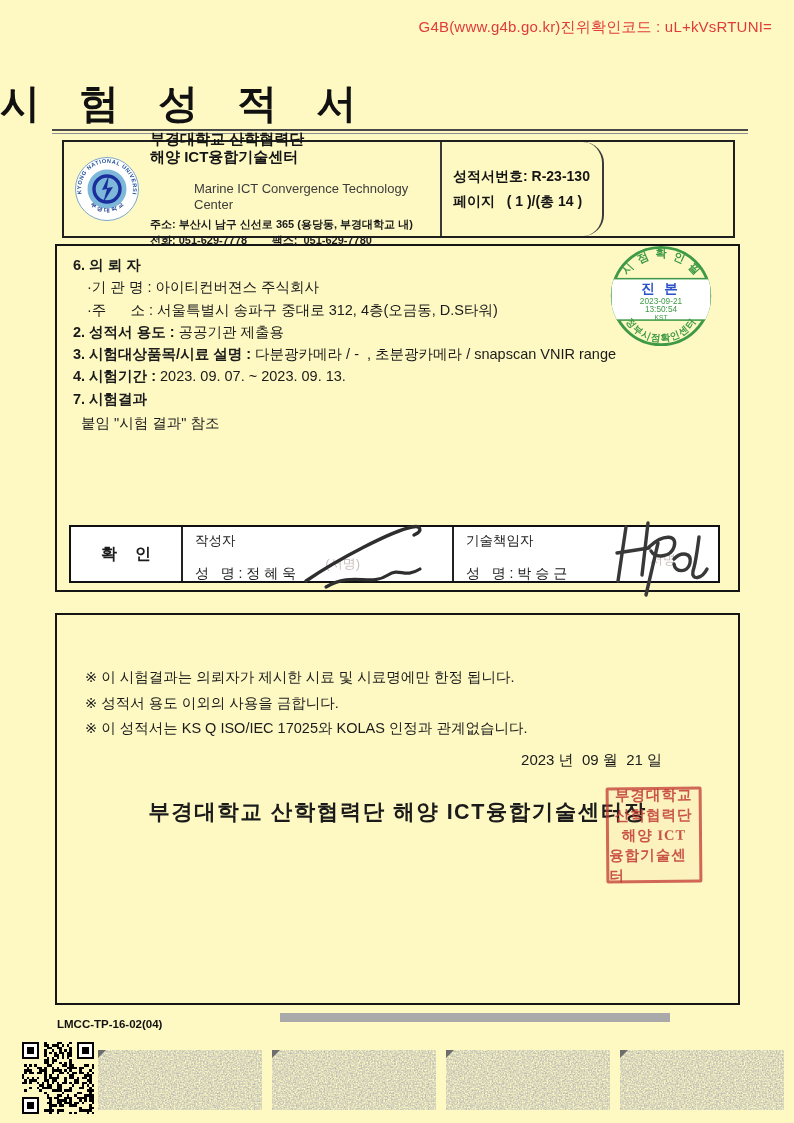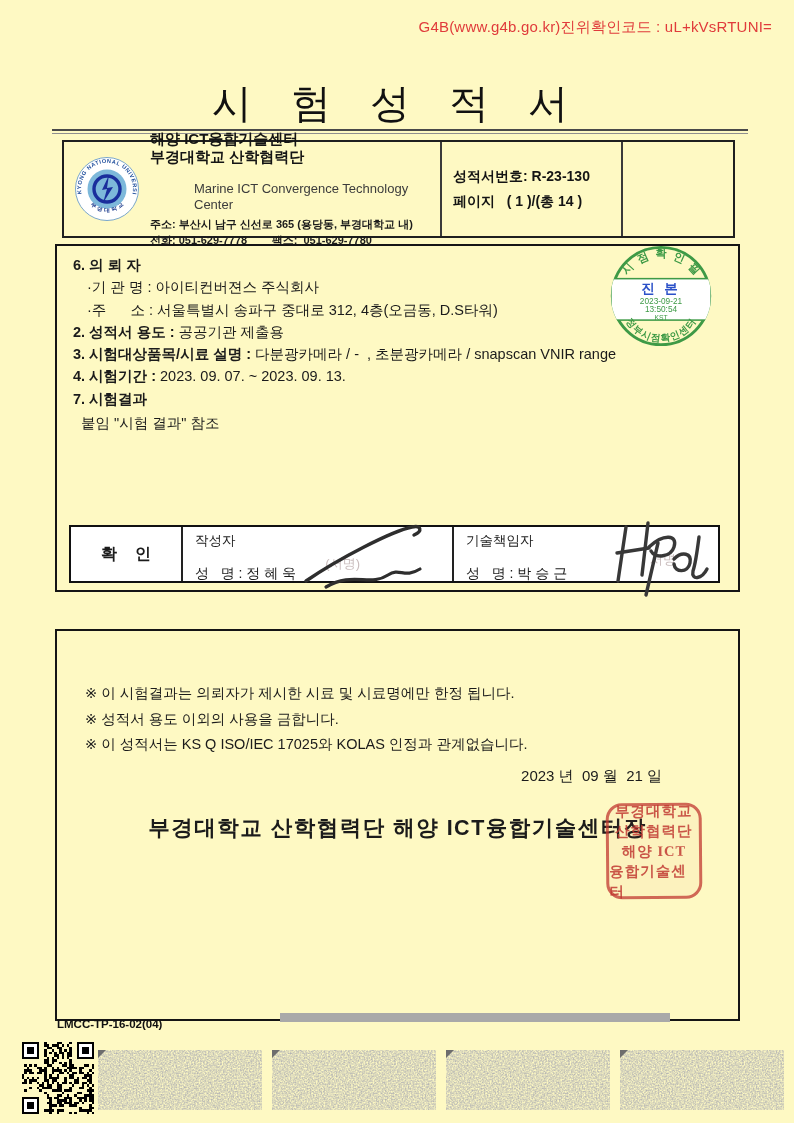--- a/index.html
+++ b/index.html
@@ -9,30 +9,30 @@
     background:#fef9c3; overflow:hidden;
     font-family:"Liberation Sans","DejaVu Sans",sans-serif;
     color:#1b1b1b;
   }
   [data-bind]{ white-space:pre-wrap; }
 
   
   .verify { position:absolute; top:18px; right:22px; font-size:15px; color:#e03b3b; letter-spacing:0.2px; }
 
   
-  .title { position:absolute; top:76px; left:0; width:100%; text-align:center;
-           font-size:40px; font-weight:normal; letter-spacing:14px; color:#111; }
+  .title { position:absolute; top:76px; left:0; width:100%; 
+           font-size:40px; font-weight:bold; letter-spacing:14px; color:#111; }
   .title-rule { position:absolute; top:129px; left:52px; width:696px; height:5px;
                 border-top:2px solid #4a4a4a; border-bottom:1px solid #8f8f8f; }
 
   
   .hdr { position:absolute; top:140px; left:62px; width:673px; height:98px;
          border:2px solid #1f1f1f; display:flex; }
   .hdr-left { width:378px; border-right:2px solid #3a3a3a; display:flex; align-items:center; padding:4px 6px; }
-  .hdr-mid { width:181px; border-right:2px solid #3a3a3a; display:flex; flex-direction:column; justify-content:center; padding-left:11px; gap:7px; }
+  .hdr-mid { width:162px; border-right:2px solid #3a3a3a; display:flex; flex-direction:column; justify-content:center; padding-left:11px; gap:7px;border-radius:21px; }
   .hdr-right { flex:1; }
   .logo { width:66px; height:66px; flex:0 0 66px; margin-left:4px; }
   .org { margin-left:10px; line-height:1.25; }
   .org .nm { font-size:15px; font-weight:bold; color:#141414; }
   .org .en { font-size:13px; color:#3c3c3c; margin:14px 0 3px;padding-left:44px; }
   .org .ad, .org .tl { font-size:11px; font-weight:bold; color:#1c1c1c; line-height:1.45; }
   .hdr-mid .m { font-size:14px; font-weight:bold; color:#141414; }
 
   
   .box1 { position:absolute; top:244px; left:55px; width:685px; height:348px; border:2px solid #151515; }
@@ -54,27 +54,27 @@
   .role { font-size:13.5px; }
   .name { font-size:14px; margin-top:15px; }
   .seal-hint { position:absolute; color:#c9bcbc; font-size:13px; }
   .sig-c2 .seal-hint { right:92px; bottom:8px; }
   .sig-c3 .seal-hint { right:42px; bottom:12px; }
   .sigsvg { position:absolute; overflow:visible; z-index:3; }
   .sig1 { right:-6px; top:-10px; }
   .sig2 { right:-4px; top:-16px; }
 
   
-  .box2 { position:absolute; top:629px; left:55px; width:685px; height:392px; border:2px solid #151515; }
+  .box2 { position:absolute; top:613px; left:55px; width:685px; height:392px; border:2px solid #151515; }
   .notes { position:absolute; top:50px; left:28px; font-size:14.5px; line-height:25.5px; }
   .date { position:absolute; top:136px; right:76px; font-size:15px; }
   .chief { position:absolute; top:182px; left:0; width:100%; text-align:center;
            font-size:21.5px; font-weight:bold; letter-spacing:1.5px; }
   .rstamp { position:absolute; top:172px; right:36px; width:96px; height:96px;
-            border:3px solid rgba(193,58,50,0.75); border-radius:16px; transform:rotate(-0.5deg);
+            border:3px solid rgba(193,58,50,0.75); border-radius:2px; transform:rotate(-0.5deg);
             display:flex; flex-direction:column; align-items:center; justify-content:center;
             font-family:"Liberation Serif","DejaVu Serif",serif;
             color:rgba(193,58,50,0.85); background:rgba(224,110,100,0.05); z-index:6; }
   .rstamp div { font-size:14.5px; font-weight:bold; line-height:20px; letter-spacing:1px; }
 
   
   .doccode { position:absolute; top:1018px; left:57px; font-size:11.5px; font-weight:bold; color:#111; }
   .graybar { position:absolute; top:1013px; left:280px; width:390px; height:9px; background:#a9a9a9; }
   .qr { position:absolute; top:1040px; left:22px; width:72px; height:76px; }
   .strip-wrap { position:absolute; top:1050px; height:60px; width:164px; }
@@ -106,22 +106,22 @@
           <textPath href="#larcT" startOffset="50%" text-anchor="middle" data-bind="issuer.logo_arc_text">PUKYONG NATIONAL UNIVERSITY</textPath>
         </text>
         <text font-size="6" fill="#1a3a8c" font-weight="bold">
           <textPath href="#larcB" startOffset="50%" text-anchor="middle" data-bind="issuer.logo_bottom_text">부 경 대 학 교</textPath>
         </text>
         <circle cx="33" cy="33" r="19.5" fill="#7db8da"></circle>
         <circle cx="33" cy="33" r="13" fill="none" stroke="#1a2e9c" stroke-width="3.4"></circle>
         <path d="M 35 19 L 28 34 L 33 33 L 29 47 L 39 31 L 33 32 Z" fill="#1a2e9c"></path>
       </svg>
       <div class="org">
+        <div class="nm" data-bind="issuer.name_ko1">부경대학교 산학협력단</div>
         <div class="nm" data-bind="issuer.name_ko2">해양 ICT융합기술센터</div>
-        <div class="nm" data-bind="issuer.name_ko1">부경대학교 산학협력단</div>
         <div class="en" data-bind="issuer.name_en">Marine ICT Convergence Technology Center</div>
         <div class="ad" data-bind="issuer.address">주소: 부산시 남구 신선로 365 (용당동, 부경대학교 내)</div>
         <div class="tl" data-bind="issuer.tel_fax">전화: 051-629-7778        팩스:  051-629-7780</div>
       </div>
     </div>
     <div class="hdr-mid">
       <div class="m" data-bind="meta.report_no">성적서번호: R-23-130</div>
       <div class="m" data-bind="meta.page">페이지   ( 1 )/(총 14 )</div>
     </div>
     <div class="hdr-right"></div>

